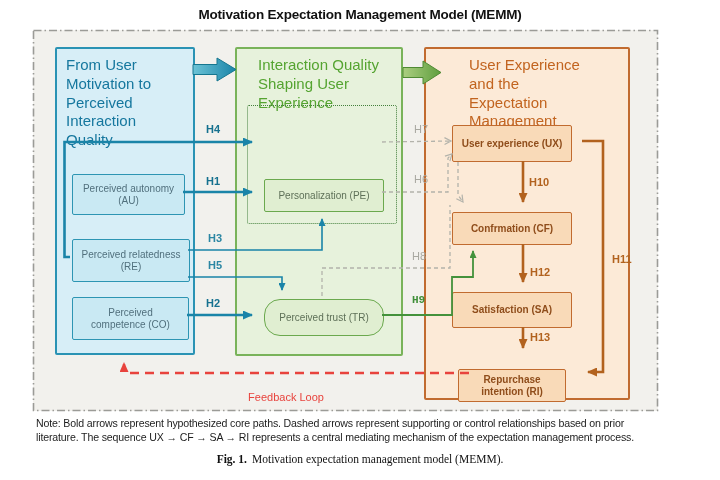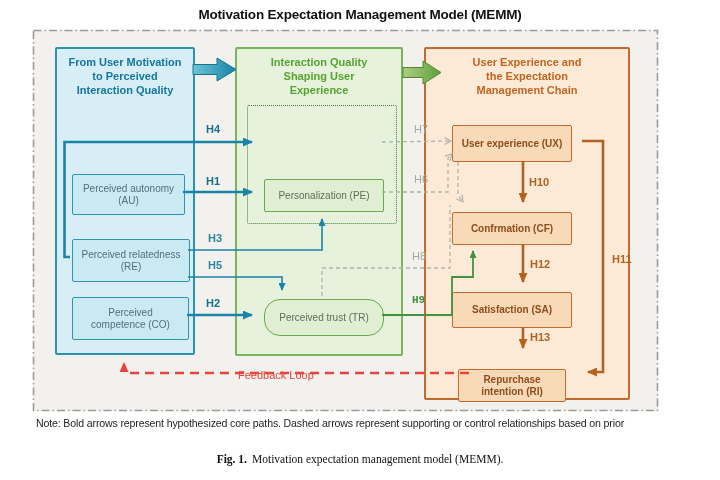--- a/index.html
+++ b/index.html
@@ -14,21 +14,21 @@
   .outer{
     position:absolute;left:33px;top:30px;width:625px;height:381px;
     background:#f2f1ed;
   }
   .panel{position:absolute;border-radius:2px;box-sizing:border-box;}
   .panel-left{left:55px;top:47px;width:140px;height:308px;background:#d7eef7;border:2px solid #2a93b4;}
   .panel-middle{left:235px;top:47px;width:168px;height:309px;background:#e7f2dc;border:2px solid #79b35a;}
   .panel-right{left:424px;top:47px;width:206px;height:353px;background:#fcead7;border:2px solid #c16b2f;}
   .panel-header{
     position:absolute;top:7px;left:50%;transform:translateX(-50%);
-    text-align:center;font-weight:700;font-size:11px;line-height:1.25;
+    font-weight:400;font-size:15px;line-height:1.25;
   }
   .panel-left .panel-header{width:118px;color:#15779e;}
   .panel-middle .panel-header{width:122px;color:#55a431;}
   .panel-right .panel-header{width:116px;color:#c2641f;}
   .node{
     position:absolute;box-sizing:border-box;border-radius:2px;
     display:flex;align-items:center;justify-content:center;text-align:center;
     font-size:10px;line-height:1.2;padding:2px 8px;
   }
   .node-blue{background:#c9e9f3;border:1.5px solid #2d95b3;color:#51707d;}
@@ -42,21 +42,21 @@
     position:absolute;top:57px;left:10px;width:150px;text-align:center;
     font-size:10.5px;color:#3f5a44;
   }
   .hlab{position:absolute;font-size:11px;font-weight:700;}
   .lab-teal{color:#16718f;}
   .lab-teal-lt{color:#2b86a3;font-weight:600;}
   .lab-gray{color:#a8a8a0;font-weight:400;}
   .lab-green{color:#3f8e38;}
   .lab-orange{color:#b2621e;}
   .feedback-label{
-    position:absolute;left:238px;top:369px;width:96px;
+    position:absolute;left:238px;top:391px;width:96px;text-align:center;
     color:#e8433d;font-size:11px;
   }
   .overlay{position:absolute;left:0;top:0;pointer-events:none;}
   .note{
     position:absolute;left:36px;width:650px;color:#1d1d1d;
     font-size:10.6px;line-height:1.32;letter-spacing:-0.15px;
   }
   .note-l1{top:417px;}
   .note-l2{top:431px;}
   .caption{
@@ -100,21 +100,21 @@
   <div class="hlab lab-teal" style="left:206px;top:175px;">H1</div>
   <div class="hlab lab-teal-lt" style="left:208px;top:232px;">H3</div>
   <div class="hlab lab-teal-lt" style="left:208px;top:259px;">H5</div>
   <div class="hlab lab-teal" style="left:206px;top:297px;">H2</div>
   <div class="hlab lab-gray" style="left:414px;top:123px;">H7</div>
   <div class="hlab lab-gray" style="left:414px;top:173px;">H6</div>
   <div class="hlab lab-gray" style="left:412px;top:250px;">H8</div>
   <div class="hlab lab-green" style="left:412px;top:294px;font-family:Liberation Mono, monospace;">H9</div>
   <div class="hlab lab-orange" style="left:529px;top:176px;">H10</div>
   <div class="hlab lab-orange" style="left:612px;top:253px;">H11</div>
-  <div class="hlab lab-orange" style="left:530px;top:258px;">H12</div>
+  <div class="hlab lab-orange" style="left:530px;top:266px;">H12</div>
   <div class="hlab lab-orange" style="left:530px;top:331px;">H13</div>
 
   <div class="feedback-label">Feedback Loop</div>
 
   <svg class="overlay" width="720" height="480" viewBox="0 0 720 480">
     <defs>
       <marker id="mTeal" markerUnits="userSpaceOnUse" markerWidth="10" markerHeight="9" refX="9" refY="4.5" orient="auto">
         <path d="M0,0 L10,4.5 L0,9 Z" fill="#1a84a8"></path>
       </marker>
       <marker id="mTealS" markerUnits="userSpaceOnUse" markerWidth="8" markerHeight="7" refX="7" refY="3.5" orient="auto">
@@ -164,18 +164,19 @@
     <path d="M382,142 L451,141" fill="none" stroke="#b3b3ab" stroke-width="1.3" stroke-dasharray="4 3" marker-end="url(#mGrayOpen)"></path>
     <path d="M382,192 L448,192 L448,158 L452,154" fill="none" stroke="#b3b3ab" stroke-width="1.3" stroke-dasharray="4 3" marker-end="url(#mGrayOpen)"></path>
     <path d="M458,162 L458,195 L463,202" fill="none" stroke="#b3b3ab" stroke-width="1.3" stroke-dasharray="4 3" marker-end="url(#mGrayOpen)"></path>
     <path d="M322,296 L322,268 L450,268 L450,205" fill="none" stroke="#b3b3ab" stroke-width="1.3" stroke-dasharray="4 3"></path>
 
     <path d="M469,373 L126,373" fill="none" stroke="#e8433d" stroke-width="2.4" stroke-dasharray="9 6"></path>
     <path d="M124,372 L124,364" fill="none" stroke="#e8433d" stroke-width="2.4" marker-end="url(#mRed)"></path>
   </svg>
 
   <div class="note note-l1">Note: Bold arrows represent hypothesized core paths. Dashed arrows represent supporting or control relationships based on prior</div>
+  <div class="note note-l2">literature. The sequence UX → CF → SA → RI represents a central mediating mechanism of the expectation management process.</div>
 
   <div class="caption">
     <b>Fig. 1.</b><span>Motivation expectation management model (MEMM).</span>
   </div>
 
 </div>
 
 </body></html>

